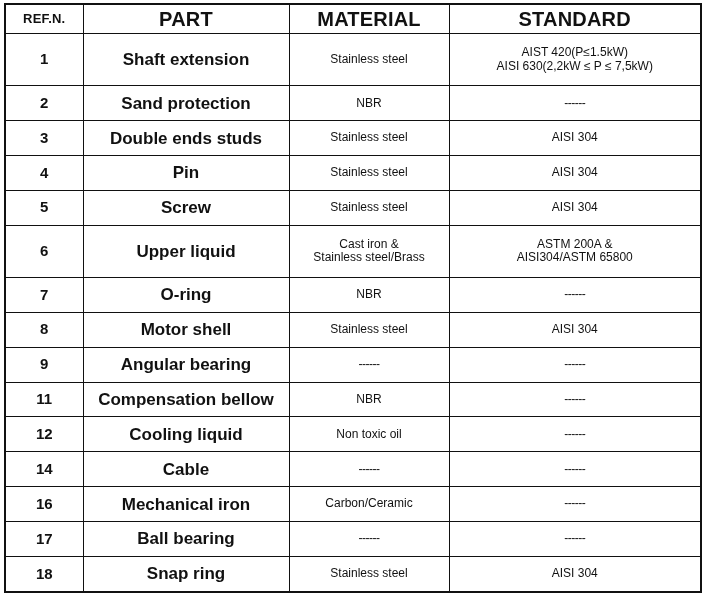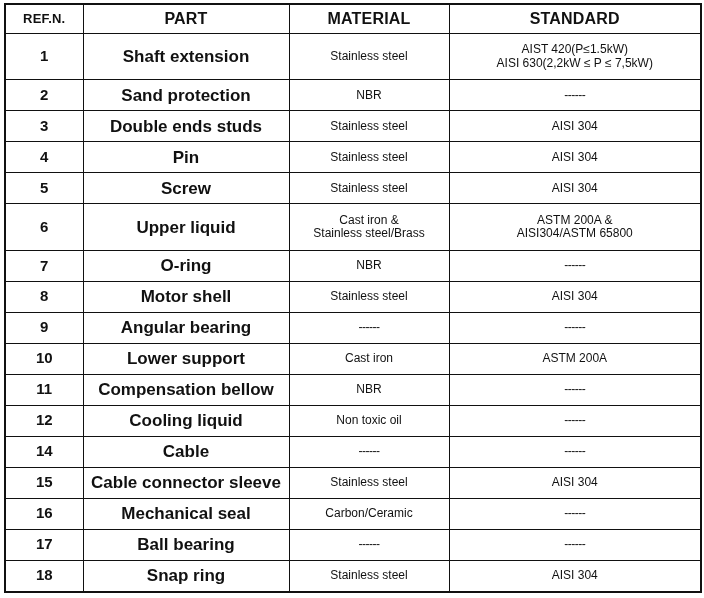--- a/index.html
+++ b/index.html
@@ -33,21 +33,21 @@
   table.parts col.c-std    { width: 252px; }
 
   table.parts th, table.parts td {
     border: 1px solid #111111;
     text-align: center;
     vertical-align: middle;
     padding: 1px 3px;
     line-height: 1.12;
   }
   thead th {
-    font-size: 16px;
+    font-size: 20px;
     font-weight: bold;
     letter-spacing: 0.2px;
     height: 26px;
     border-bottom: 2px solid #111111;
   }
   thead th.ref-head {
     font-size: 13px;
   }
   tbody td {
     font-size: 14.5px;
@@ -152,52 +152,40 @@
         <td class="mat">Stainless steel</td>
         <td class="std">AISI 304</td>
       </tr>
       <tr>
         <td class="ref">9</td>
         <td class="part">Angular bearing</td>
         <td class="mat dash">------</td>
         <td class="std dash">------</td>
       </tr>
       <tr>
-        <td class="ref">10</td>
-        <td class="part">Lower support</td>
-        <td class="mat">Cast iron</td>
-        <td class="std">ASTM 200A</td>
-      </tr>
-      <tr>
         <td class="ref">11</td>
         <td class="part">Compensation bellow</td>
         <td class="mat">NBR</td>
         <td class="std dash">------</td>
       </tr>
       <tr>
         <td class="ref">12</td>
         <td class="part">Cooling liquid</td>
         <td class="mat">Non toxic oil</td>
         <td class="std dash">------</td>
       </tr>
       <tr>
         <td class="ref">14</td>
         <td class="part">Cable</td>
         <td class="mat dash">------</td>
         <td class="std dash">------</td>
       </tr>
       <tr>
-        <td class="ref">15</td>
-        <td class="part">Cable connector sleeve</td>
-        <td class="mat">Stainless steel</td>
-        <td class="std">AISI 304</td>
-      </tr>
-      <tr>
         <td class="ref">16</td>
-        <td class="part">Mechanical seal</td>
+        <td class="part">Mechanical iron</td>
         <td class="mat">Carbon/Ceramic</td>
         <td class="std dash">------</td>
       </tr>
       <tr>
         <td class="ref">17</td>
         <td class="part">Ball bearing</td>
         <td class="mat dash">------</td>
         <td class="std dash">------</td>
       </tr>
       <tr>

